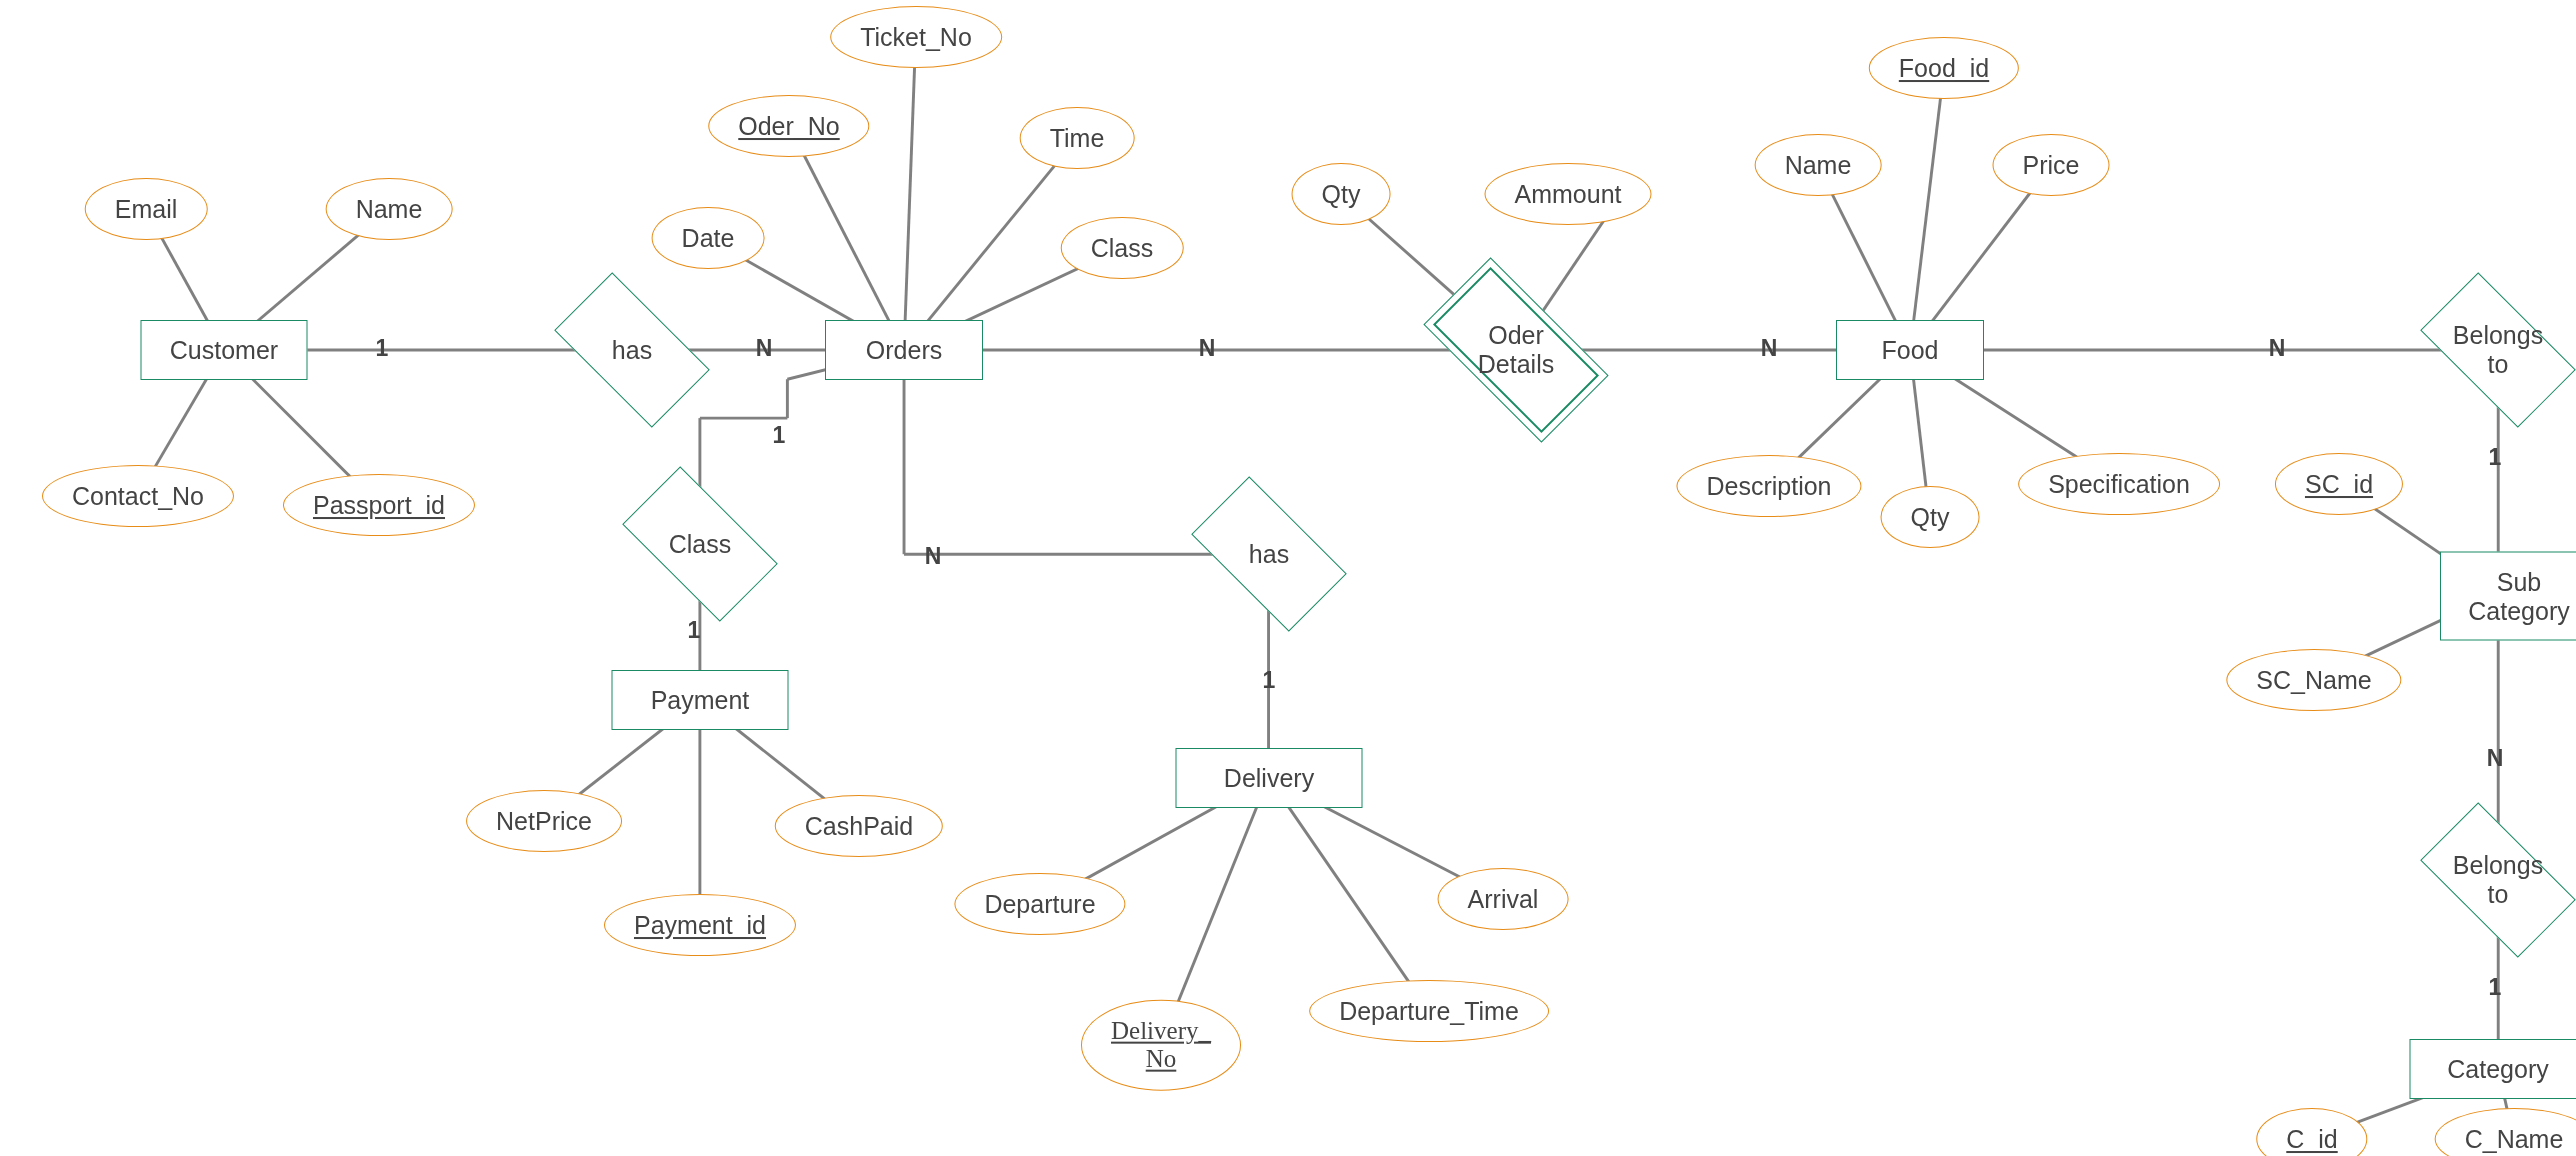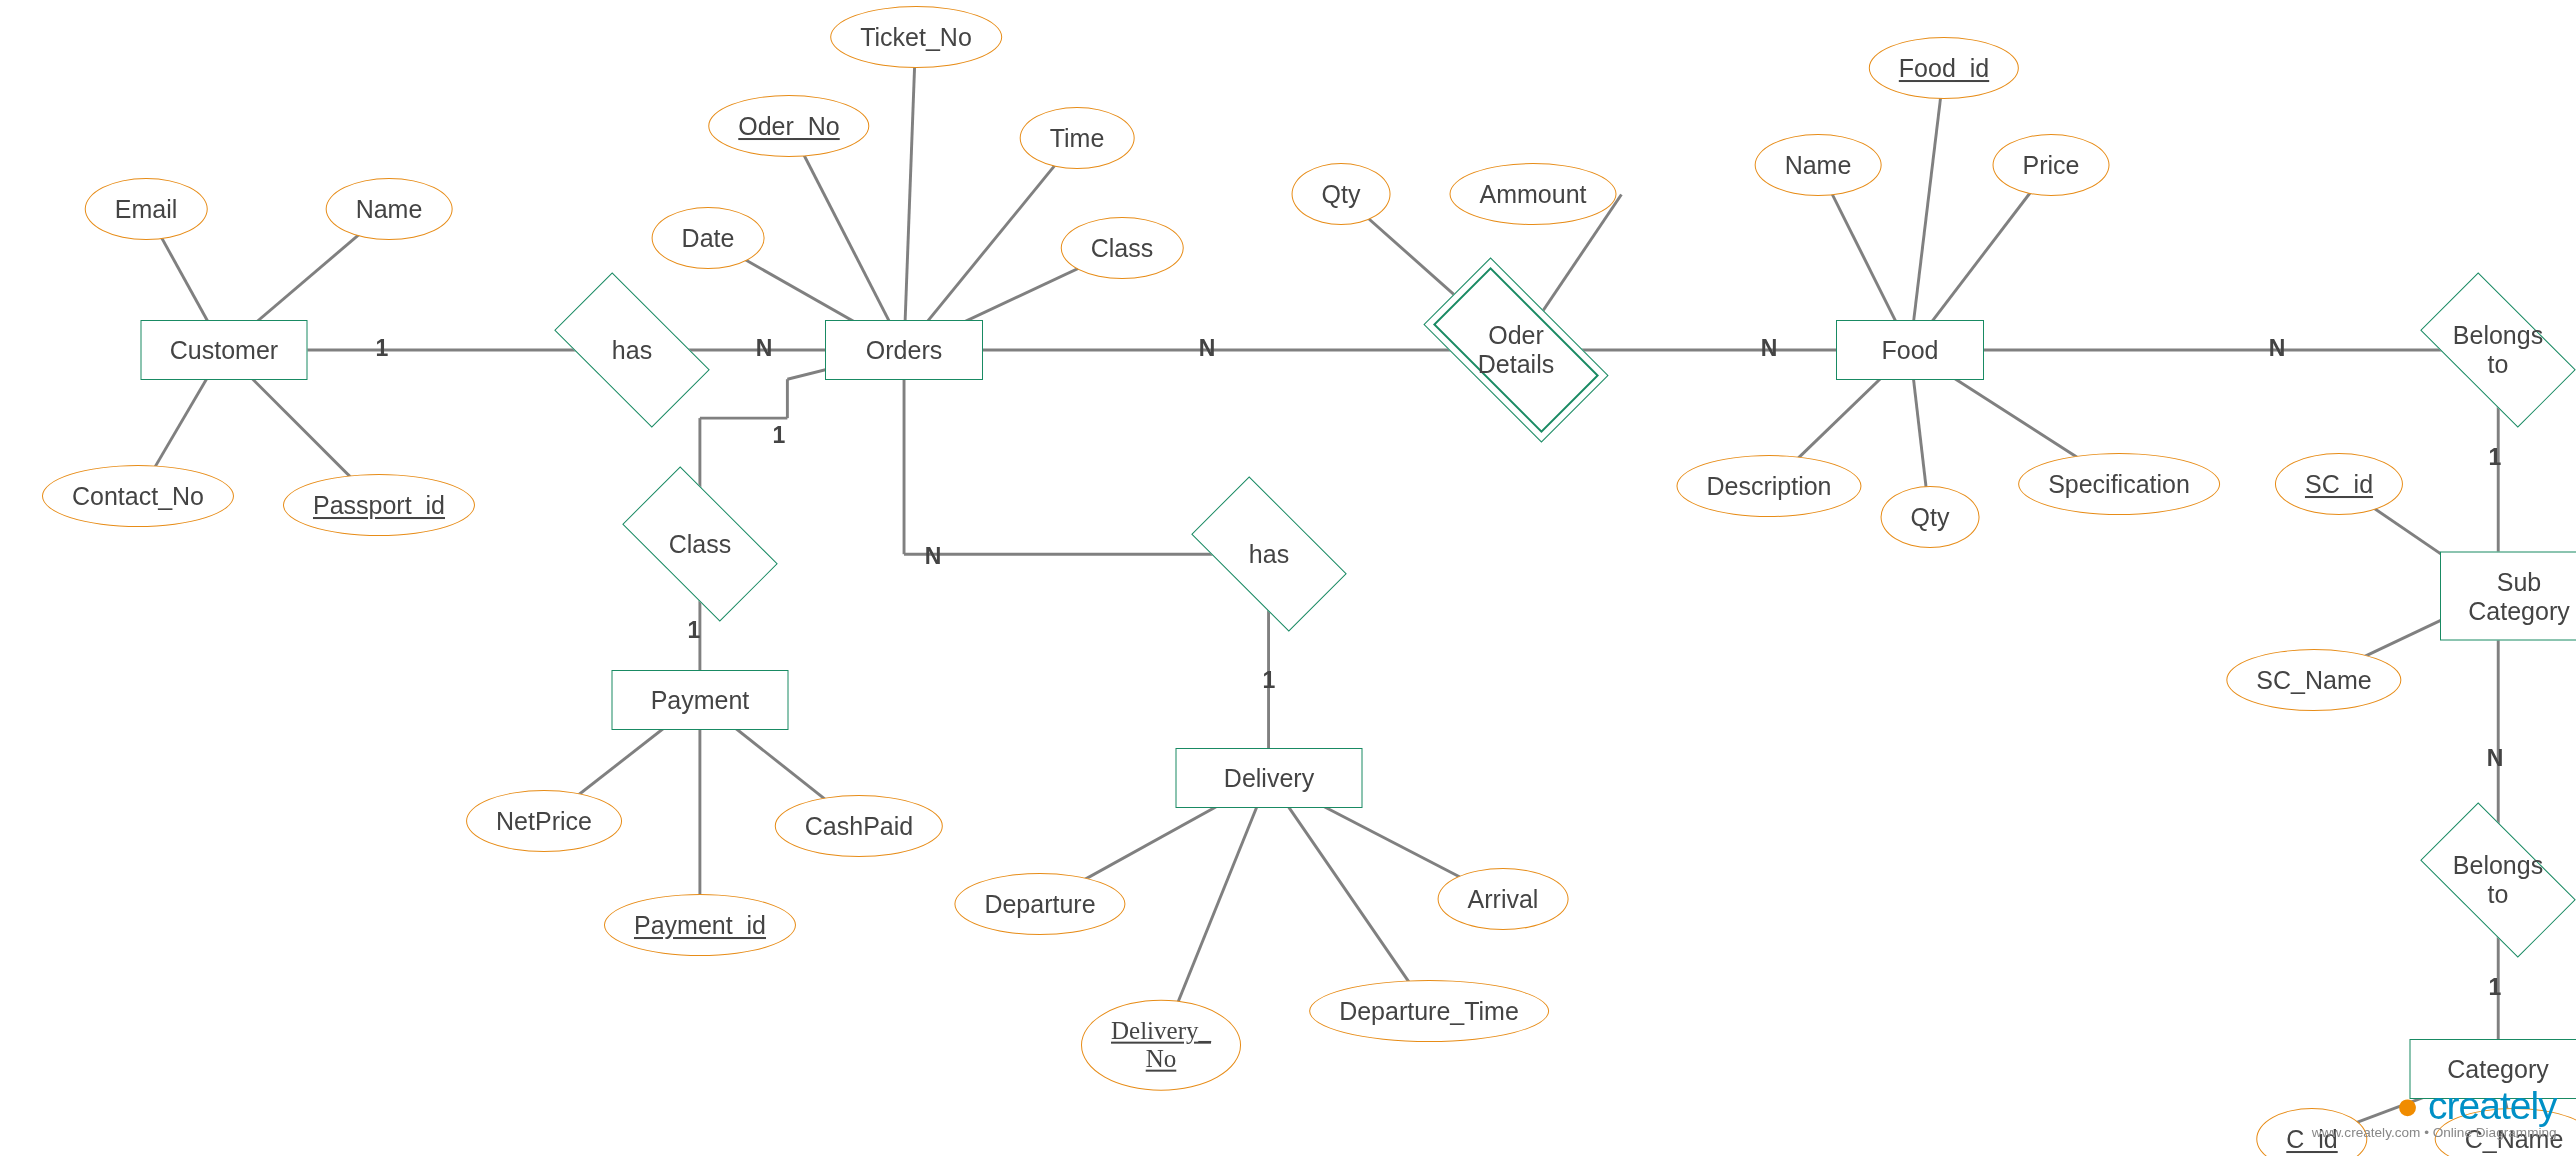--- a/index.html
+++ b/index.html
@@ -122,21 +122,21 @@
       <div class="node attr" id="attr-o_class" style="left: 1122px; top: 248px; white-space: pre-line;"><span>Class</span></div>
       <div class="node attr" id="attr-p_net" style="left: 544px; top: 821px; white-space: pre-line;"><span>NetPrice</span></div>
       <div class="node attr" id="attr-p_cash" style="left: 859px; top: 826px; white-space: pre-line;"><span>CashPaid</span></div>
       <div class="node attr" id="attr-p_id" style="left: 700px; top: 925px; white-space: pre-line;"><span class="underline">Payment_id</span></div>
       <div class="node attr" id="attr-d_dep" style="left: 1040px; top: 904px; white-space: pre-line;"><span>Departure</span></div>
       <div class="node attr" id="attr-d_arr" style="left: 1503px; top: 899px; white-space: pre-line;"><span>Arrival</span></div>
       <div class="node attr" id="attr-d_deptime" style="left: 1429px; top: 1011px; white-space: pre-line;"><span>Departure_Time</span></div>
       <div class="node attr" id="attr-d_no" style="left: 1161px; top: 1045px; white-space: pre-line; font-family: Liberation Serif, serif;"><span class="underline">Delivery_
 No</span></div>
       <div class="node attr" id="attr-od_qty" style="left: 1341px; top: 194px; white-space: pre-line;"><span>Qty</span></div>
-      <div class="node attr" id="attr-od_amt" style="left: 1533px; top: 194px; white-space: pre-line;"><span>Ammount</span></div>
+      <div class="node attr" id="attr-od_amt" style="left: 1568px; top: 194px; white-space: pre-line;"><span>Ammount</span></div>
       <div class="node attr" id="attr-f_name" style="left: 1818px; top: 165px; white-space: pre-line;"><span>Name</span></div>
       <div class="node attr" id="attr-f_foodid" style="left: 1944px; top: 68px; white-space: pre-line;"><span class="underline">Food_id</span></div>
       <div class="node attr" id="attr-f_price" style="left: 2051px; top: 165px; white-space: pre-line;"><span>Price</span></div>
       <div class="node attr" id="attr-f_desc" style="left: 1769px; top: 486px; white-space: pre-line;"><span>Description</span></div>
       <div class="node attr" id="attr-f_qty" style="left: 1930px; top: 517px; white-space: pre-line;"><span>Qty</span></div>
       <div class="node attr" id="attr-f_spec" style="left: 2119px; top: 484px; white-space: pre-line;"><span>Specification</span></div>
       <div class="node attr" id="attr-sc_id" style="left: 2339px; top: 484px; white-space: pre-line;"><span class="underline">SC_id</span></div>
       <div class="node attr" id="attr-sc_name" style="left: 2314px; top: 680px; white-space: pre-line;"><span>SC_Name</span></div>
       <div class="node attr" id="attr-cat_id" style="left: 2312px; top: 1139px; white-space: pre-line;"><span class="underline">C_id</span></div>
       <div class="node attr" id="attr-cat_name" style="left: 2514px; top: 1139px; white-space: pre-line;"><span>C_Name</span></div>
@@ -150,21 +150,14 @@
       <div class="card" style="left: 2277px; top: 348px;">N</div>
       <div class="card" style="left: 2495px; top: 457px;">1</div>
       <div class="card" style="left: 2495px; top: 758px;">N</div>
       <div class="card" style="left: 2495px; top: 987px;">1</div>
       <div class="card" style="left: 779px; top: 435px;">1</div>
       <div class="card" style="left: 694px; top: 630px;">1</div>
       <div class="card" style="left: 933px; top: 556px;">N</div>
       <div class="card" style="left: 1269px; top: 680px;">1</div>
     </div>
 
-  <div class="wm">
-    <div class="wm-a">
-      <span>●</span>
-      <span style="color:#0090c6">creately</span>
-    </div>
-    <div class="wm-b">www.creately.com • Online Diagramming</div>
-  </div>
 </div>
 
 
 </body></html>

